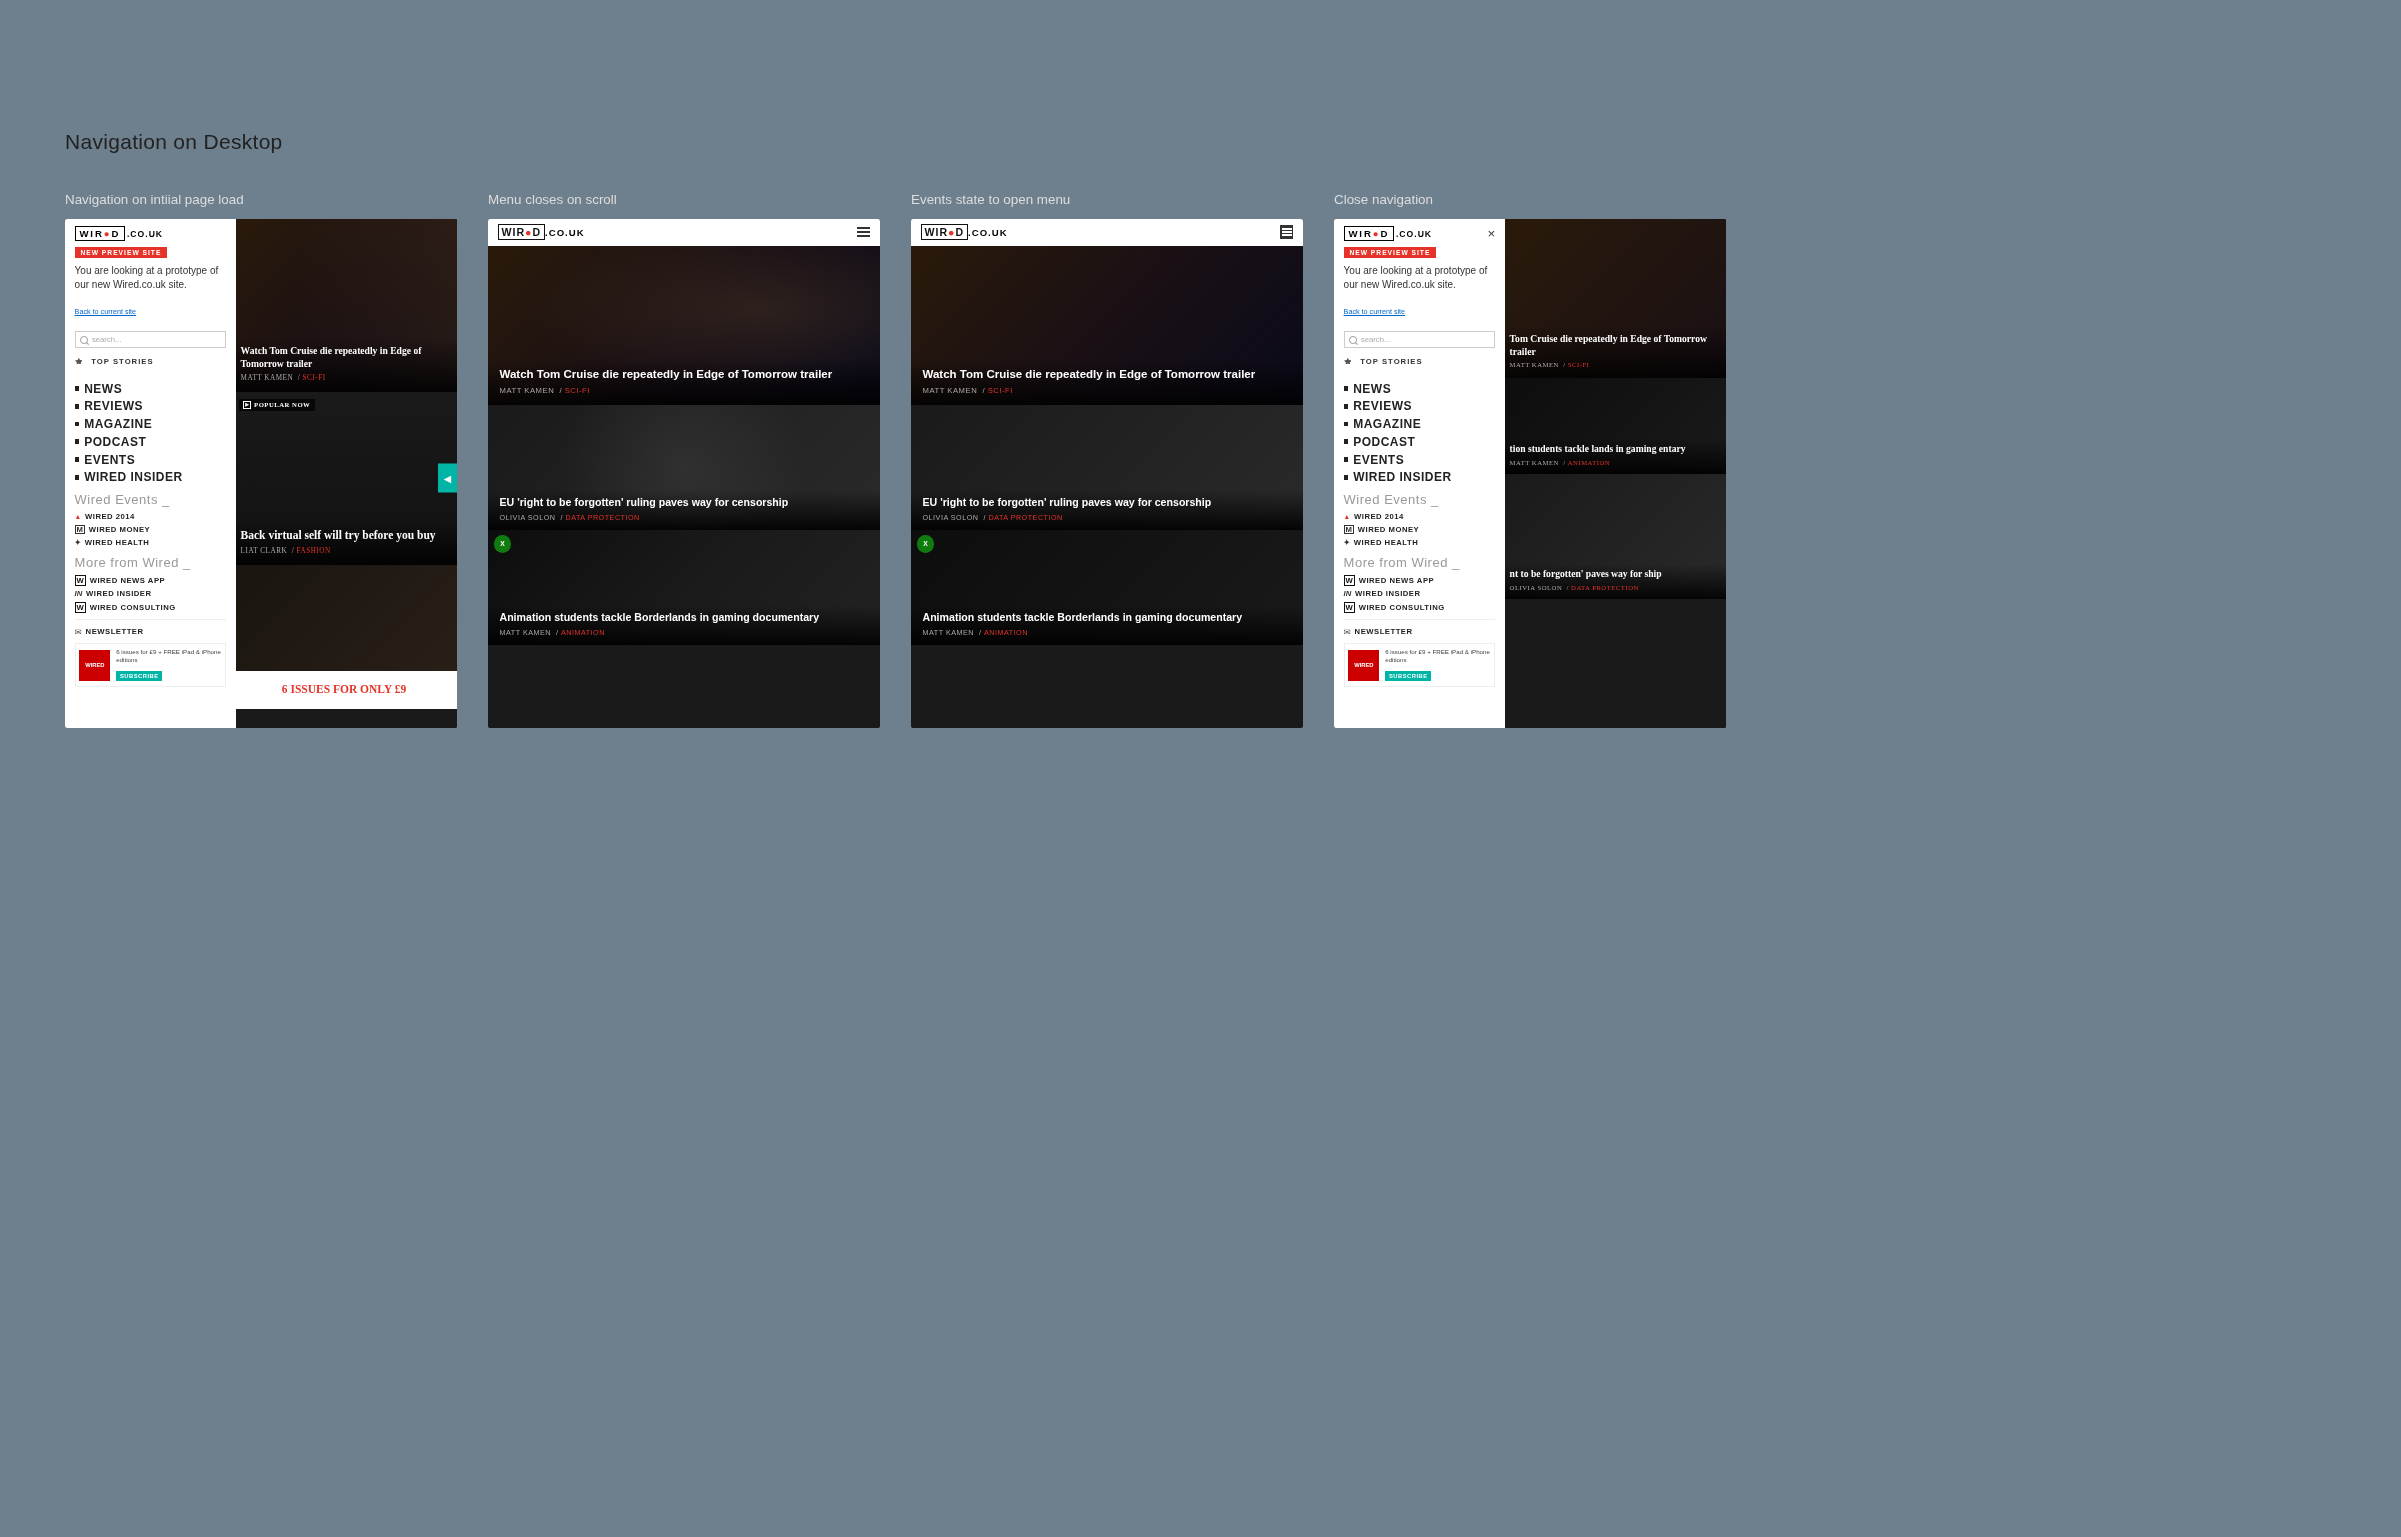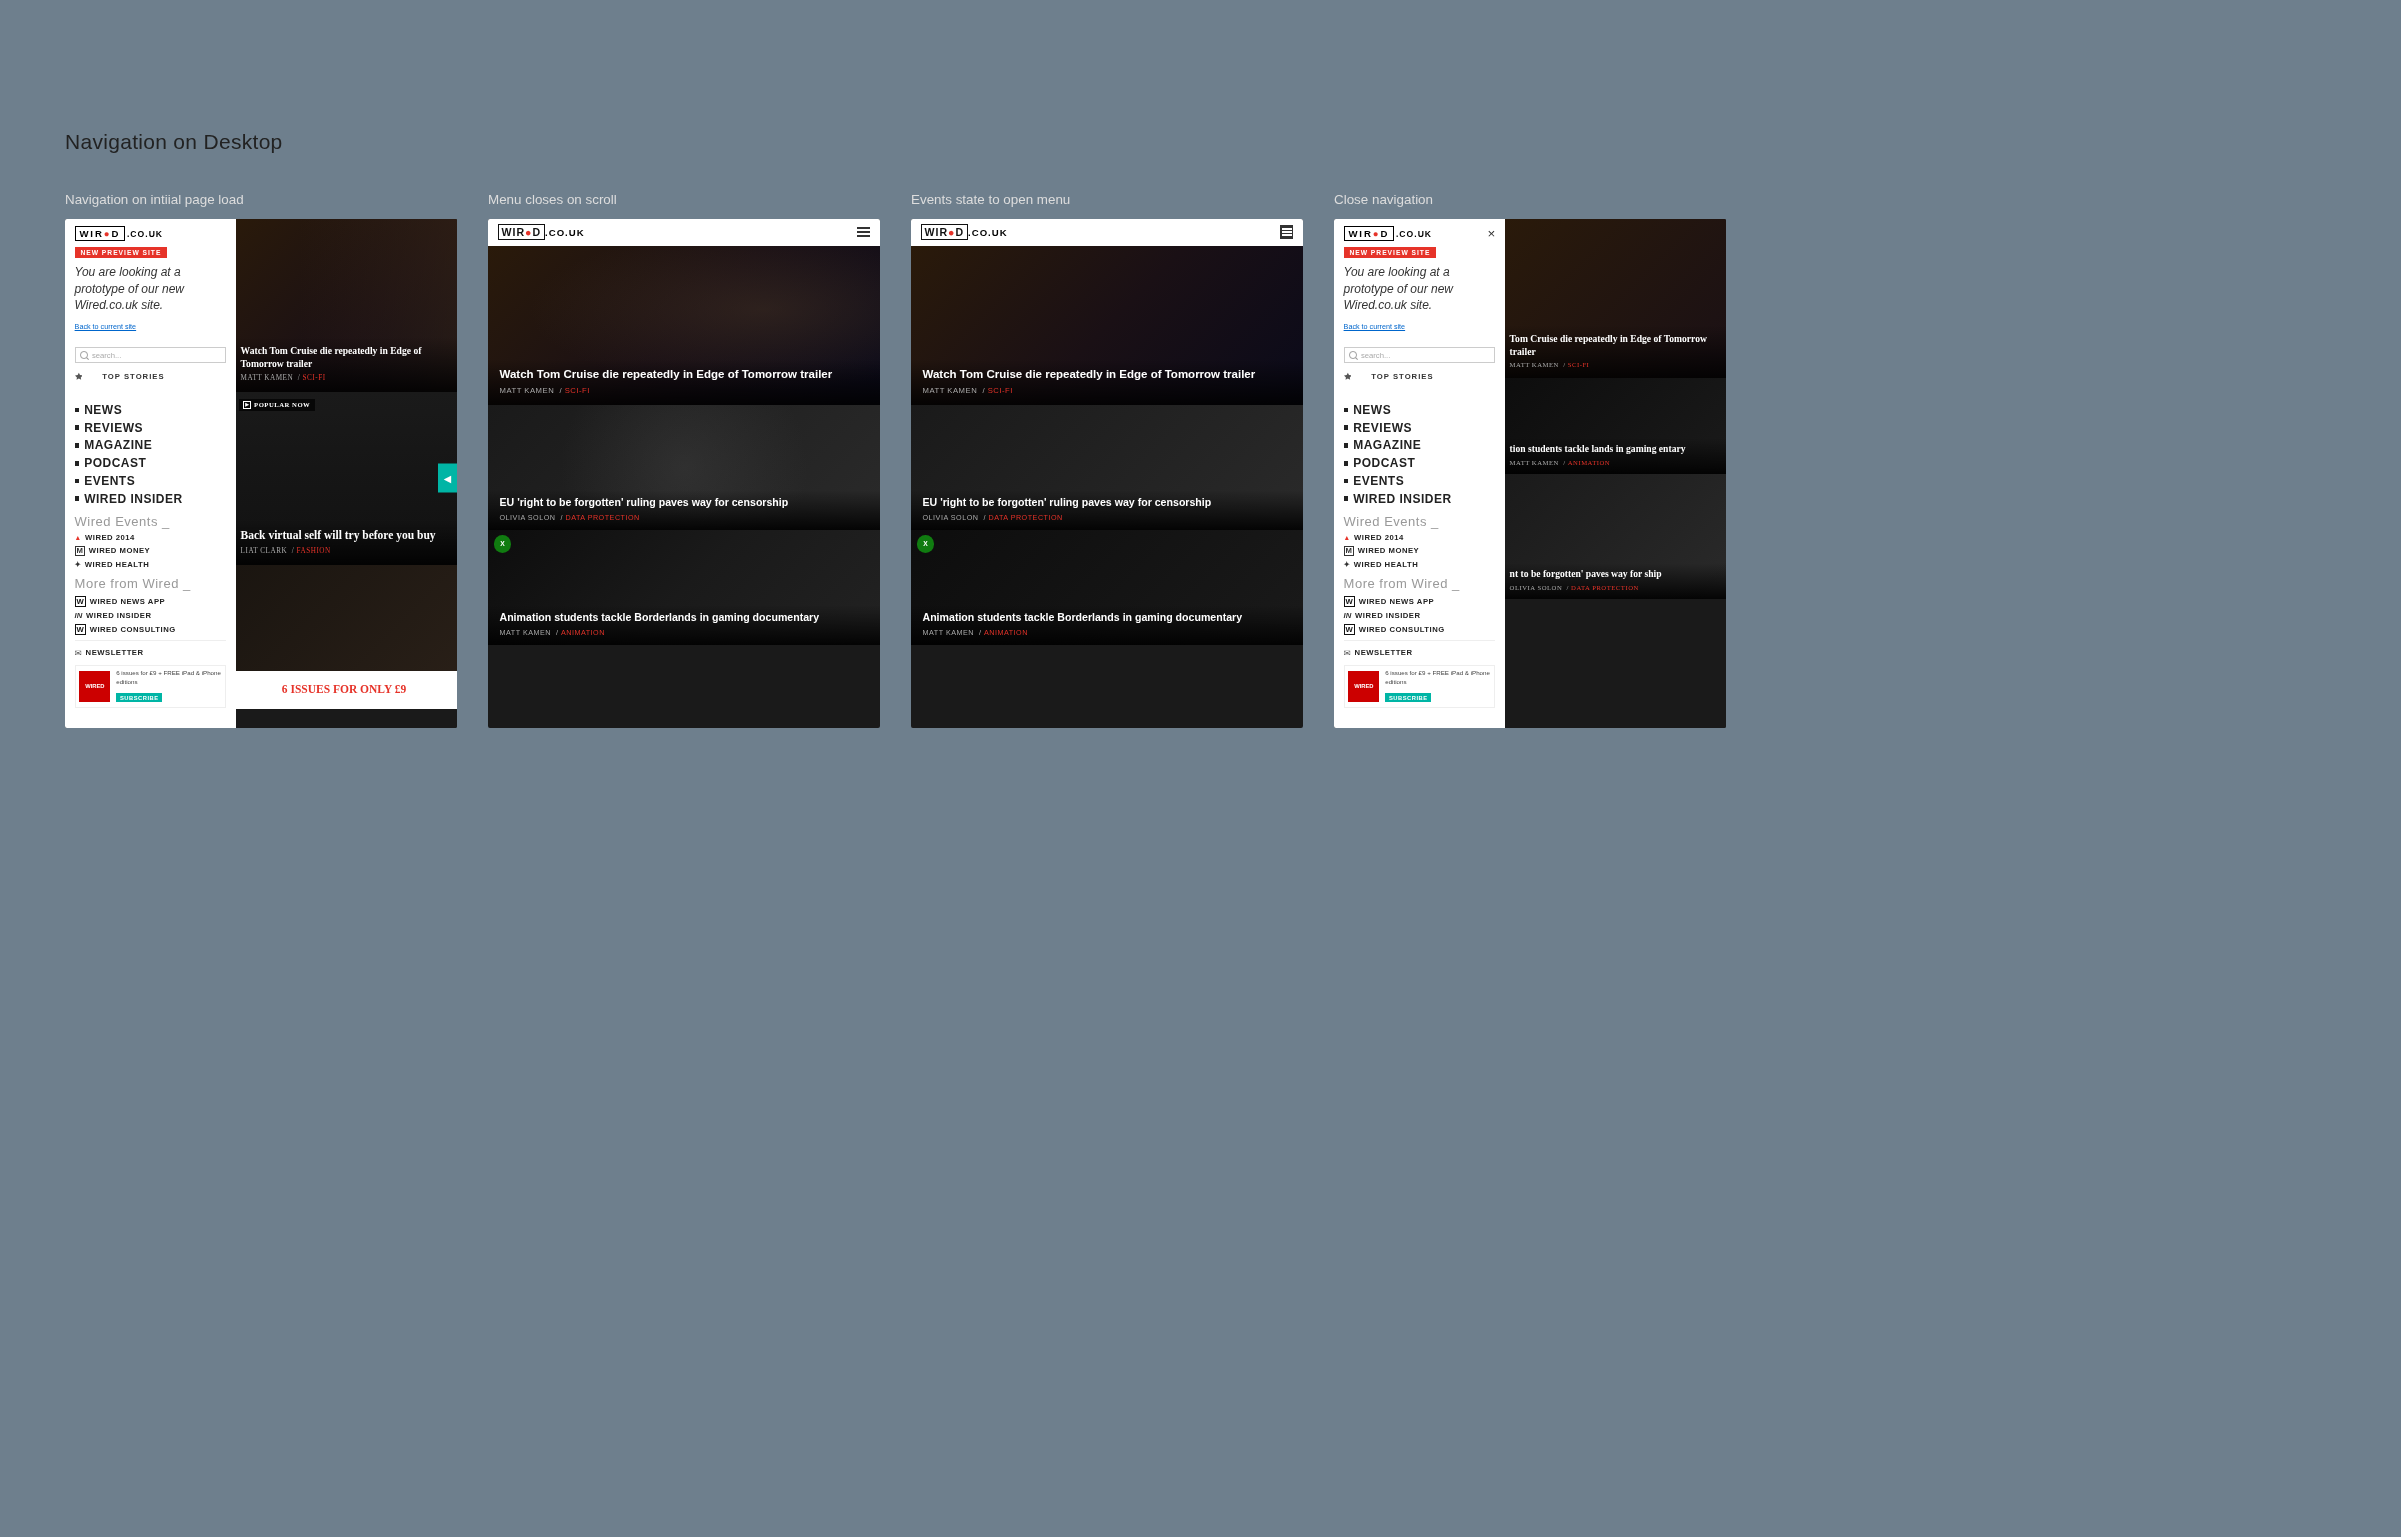--- a/index.html
+++ b/index.html
@@ -74,25 +74,24 @@
       color: #fff;
       font-size: 6.7px;
       font-weight: 700;
       letter-spacing: 1px;
       padding: 1.9px 5.8px;
       margin-bottom: 5.8px;
       display: inline-block;
     }
 
     .nav-preview-text {
-      font-size: 12px;
+      font-size: 10px;
       color: #333;
       line-height: 1.4;
-      margin-bottom: 8px;
-      font-style: italic;
+      margin-bottom: 15px;
     }
 
     .nav-preview-link {
       font-size: 7.2px;
       color: #0066cc;
       text-decoration: underline;
       display: block;
       margin-bottom: 5.8px;
     }
 
@@ -124,23 +123,23 @@
       transform: rotate(45deg);
     }
 
     .nav-search-placeholder {
       font-size: 7.7px;
       color: #aaa;
     }
 
     .nav-top-stories {
       display: flex;
-      gap: 20px;
+      gap: 9px;
       padding: 2.9px 9.6px;
-      margin-bottom: 17px;
+      margin-bottom: 11px;
     }
 
     .nav-top-stories-label {
       font-size: 7.7px;
       font-weight: 700;
       letter-spacing: 1px;
       color: #333;
       text-transform: uppercase;
     }
 

